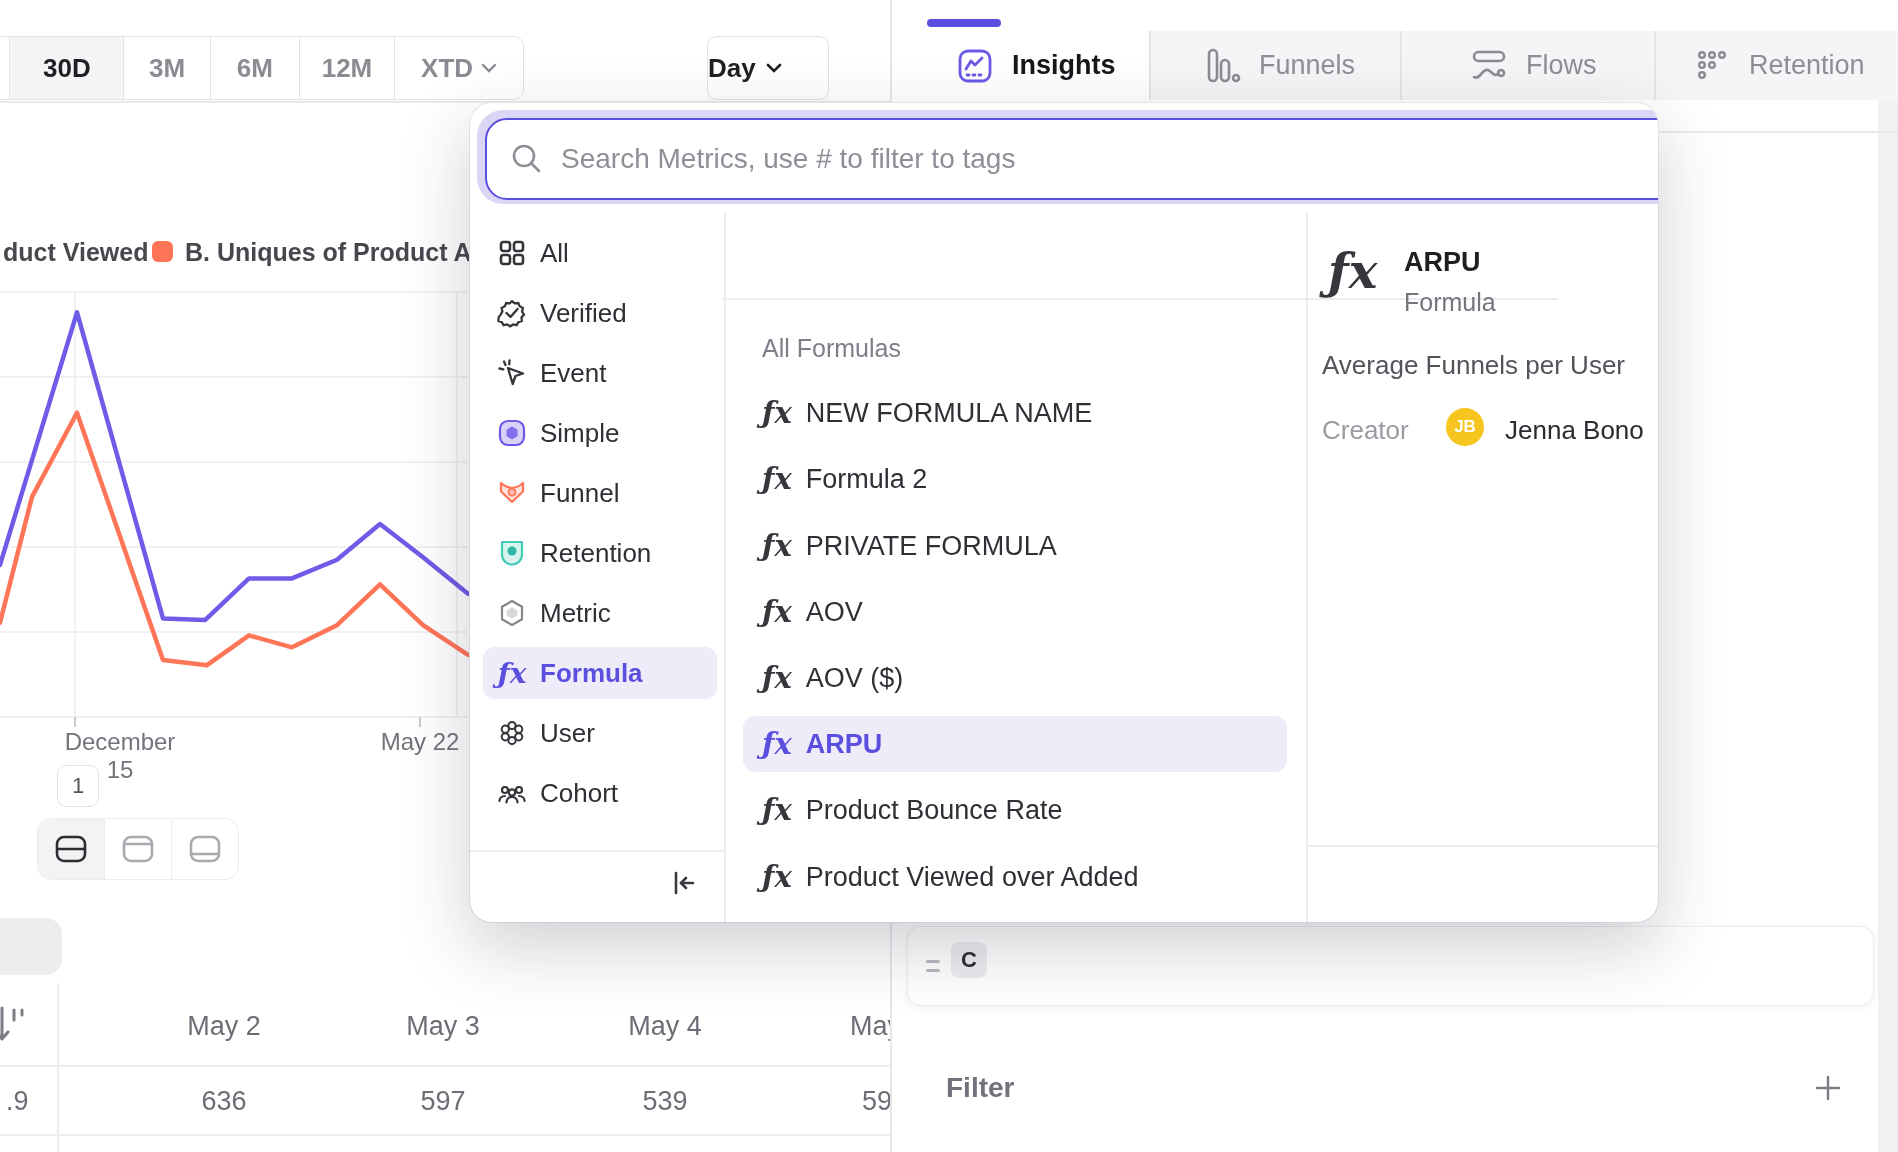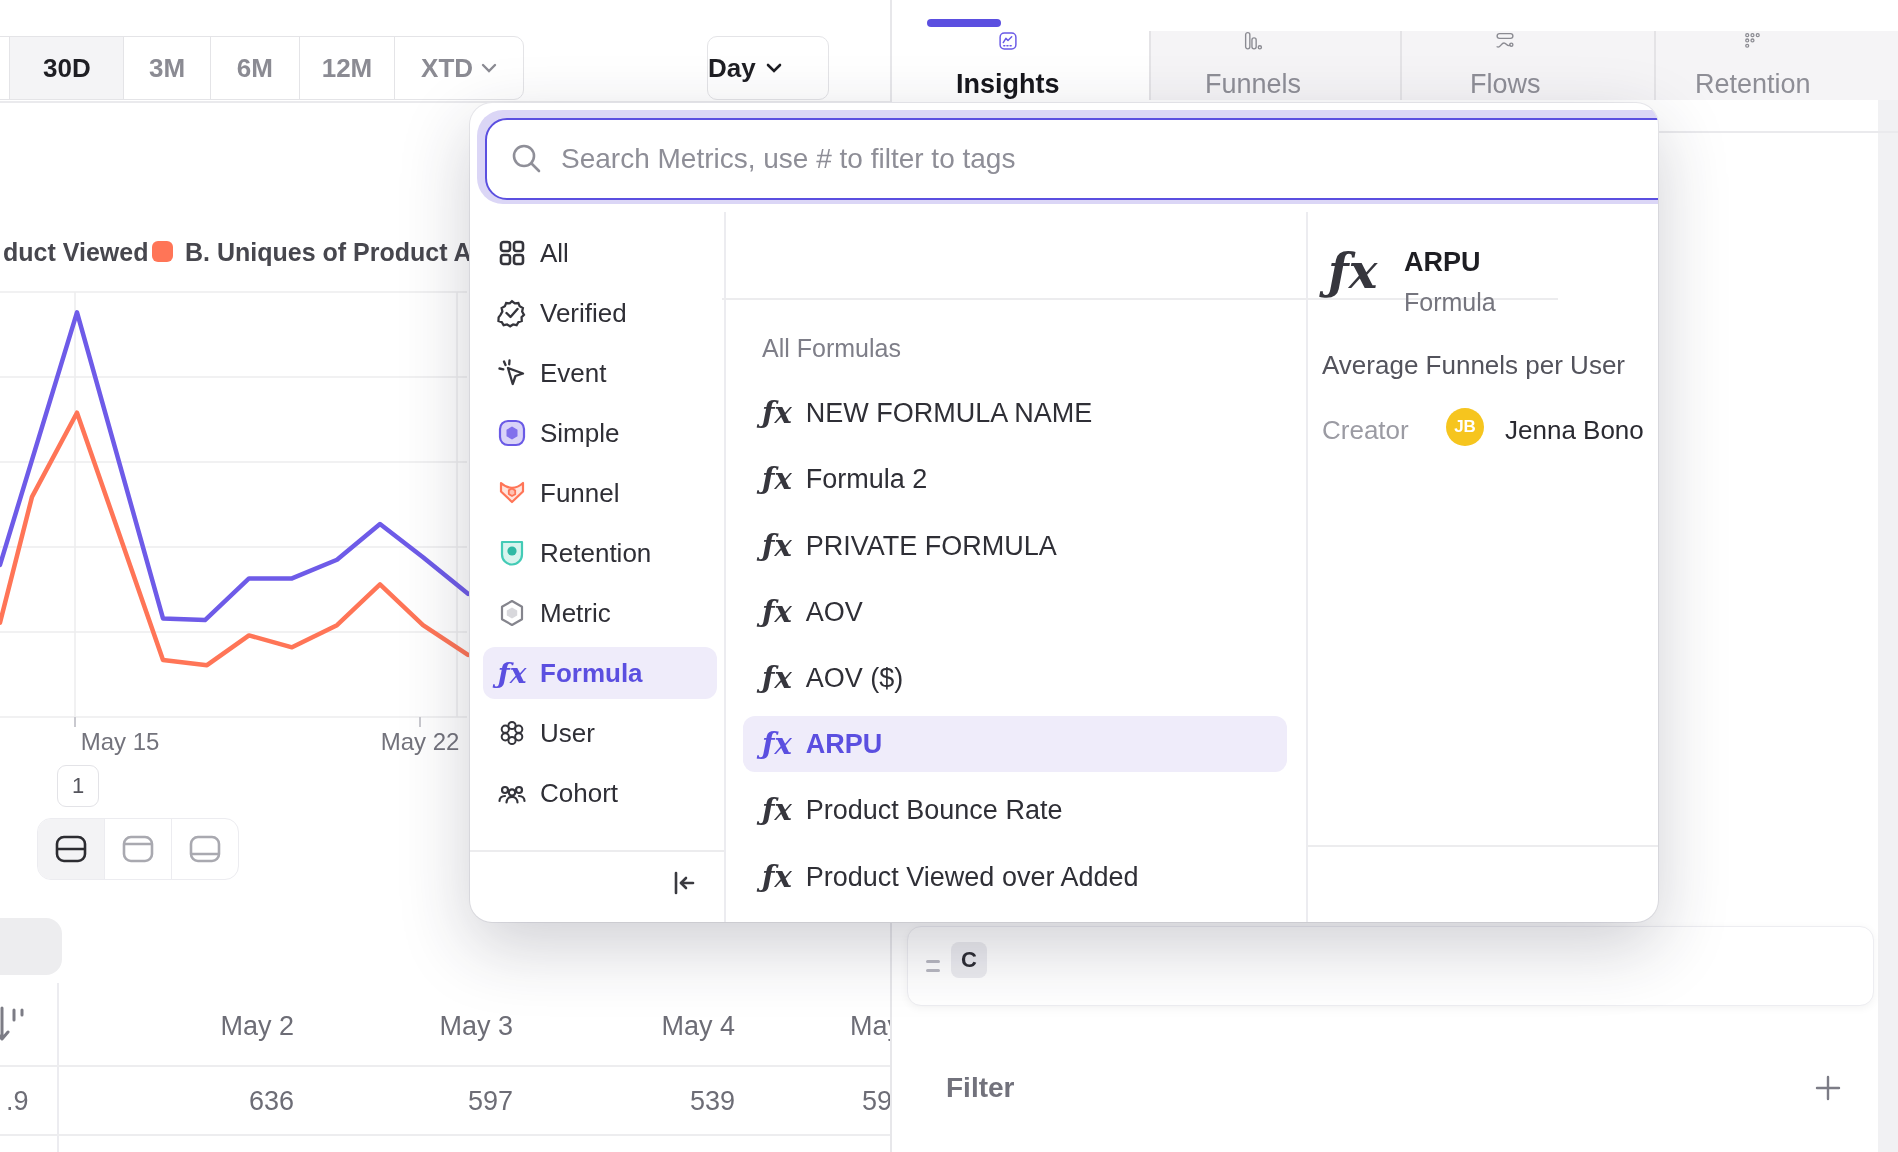--- a/index.html
+++ b/index.html
@@ -24,28 +24,28 @@
   .page-pill{left:57px;top:765px;width:40px;height:40px;border:1.5px solid #e3e3e7;border-radius:9px;background:#fff;
              display:flex;align-items:center;justify-content:center;font-size:22px;color:#55555d;}
   .toggle-group{left:37px;top:818px;width:200px;height:60px;border:1.5px solid #ececf0;border-radius:14px;
                 background:#fff;display:flex;overflow:hidden;}
   .toggle-seg{flex:1;display:flex;align-items:center;justify-content:center;border-left:1.5px solid #ececf0;}
   .toggle-seg:first-child{border-left:none;}
   .toggle-seg.active{background:#f3f3f5;}
   .gray-pill{left:-28px;top:918px;width:90px;height:57px;border-radius:16px;background:#ededef;}
   .tbl-vline{left:57px;top:983px;width:2px;height:169px;background:#ececf0;}
   .tbl-hline{height:2px;background:#ededef;left:0;width:890px;}
-  .tbl-cell{position:absolute;width:140px;text-align:right;font-size:27px;color:#6d6d76;}
+  .tbl-cell{position:absolute;width:140px;text-align:center;font-size:27px;color:#6d6d76;}
   .tbl-cell.clip{width:auto;text-align:left;white-space:nowrap;}
   
   .right{position:absolute;left:890px;top:0;width:1008px;height:1152px;overflow:hidden;background:#fff;
          border-left:2px solid #e7e7ea;}
   .tabs-row{position:absolute;left:0;top:31px;width:1008px;height:69px;}
   .tabs-bg{position:absolute;left:257px;top:0;width:751px;height:69px;background:#f5f4f6;}
-  .tab{position:absolute;top:0;height:69px;display:flex;align-items:center;gap:18px;flex-direction:column;}
+  .tab{position:absolute;top:0;height:69px;display:flex;align-items:center;gap:18px;}
   .tab-label{font-size:27px;font-weight:500;color:#8e8e96;white-space:nowrap;}
   .tab.active .tab-label{color:#17171c;font-weight:600;}
   .tab-divider{position:absolute;top:0;width:1.5px;height:69px;background:#e4e3e6;}
   .tabs-bottom{position:absolute;left:0;top:100px;width:1008px;height:1.5px;background:#eaeaed;}
   .mini-indicator{left:35px;top:19px;width:74px;height:8px;border-radius:4px;}
   .right-strip{left:986px;top:100px;width:22px;height:1052px;background:#f1f1f3;}
   .metric-card{left:15px;top:926px;width:965px;height:78px;background:#fff;border:1.5px solid #ededf1;
                border-radius:14px;box-shadow:0 2px 8px rgba(0,0,0,.05);}
   .handle-bar{position:absolute;left:18px;width:14px;height:3px;border-radius:2px;background:#b9b9c1;}
   .c-badge{position:absolute;left:43px;top:15px;width:36px;height:36px;border-radius:8px;background:#ececf0;
@@ -143,21 +143,21 @@
         <path d="M2 2l6 6 6-6" fill="none" stroke="#1f1f24" stroke-width="2.6" stroke-linecap="round"></path>
         </svg>
     </div>
 
     <div class="abs legend-row">
       <span class="legend-text" style="left:3px">duct Viewed</span>
       <span class="legend-chip" style="background:#FF7557"></span>
       <span class="legend-text" style="left:185px">B. Uniques of Product Add</span>
     </div>
 
-    <div class="xlab" style="left:60px">May 15</div>
+    <div class="xlab" style="left:60px">December 15</div>
     <div class="xlab" style="left:360px">May 22</div>
 
     <div class="abs page-pill">
       <span>1</span>
     </div>
 
     <div class="abs toggle-group">
       <div class="toggle-seg active">
         <svg width="34" height="30" viewBox="0 0 34 30">
           <rect x="3" y="3" width="28" height="24" rx="7" fill="none" stroke="#2c2c31" stroke-width="2.6"></rect>

